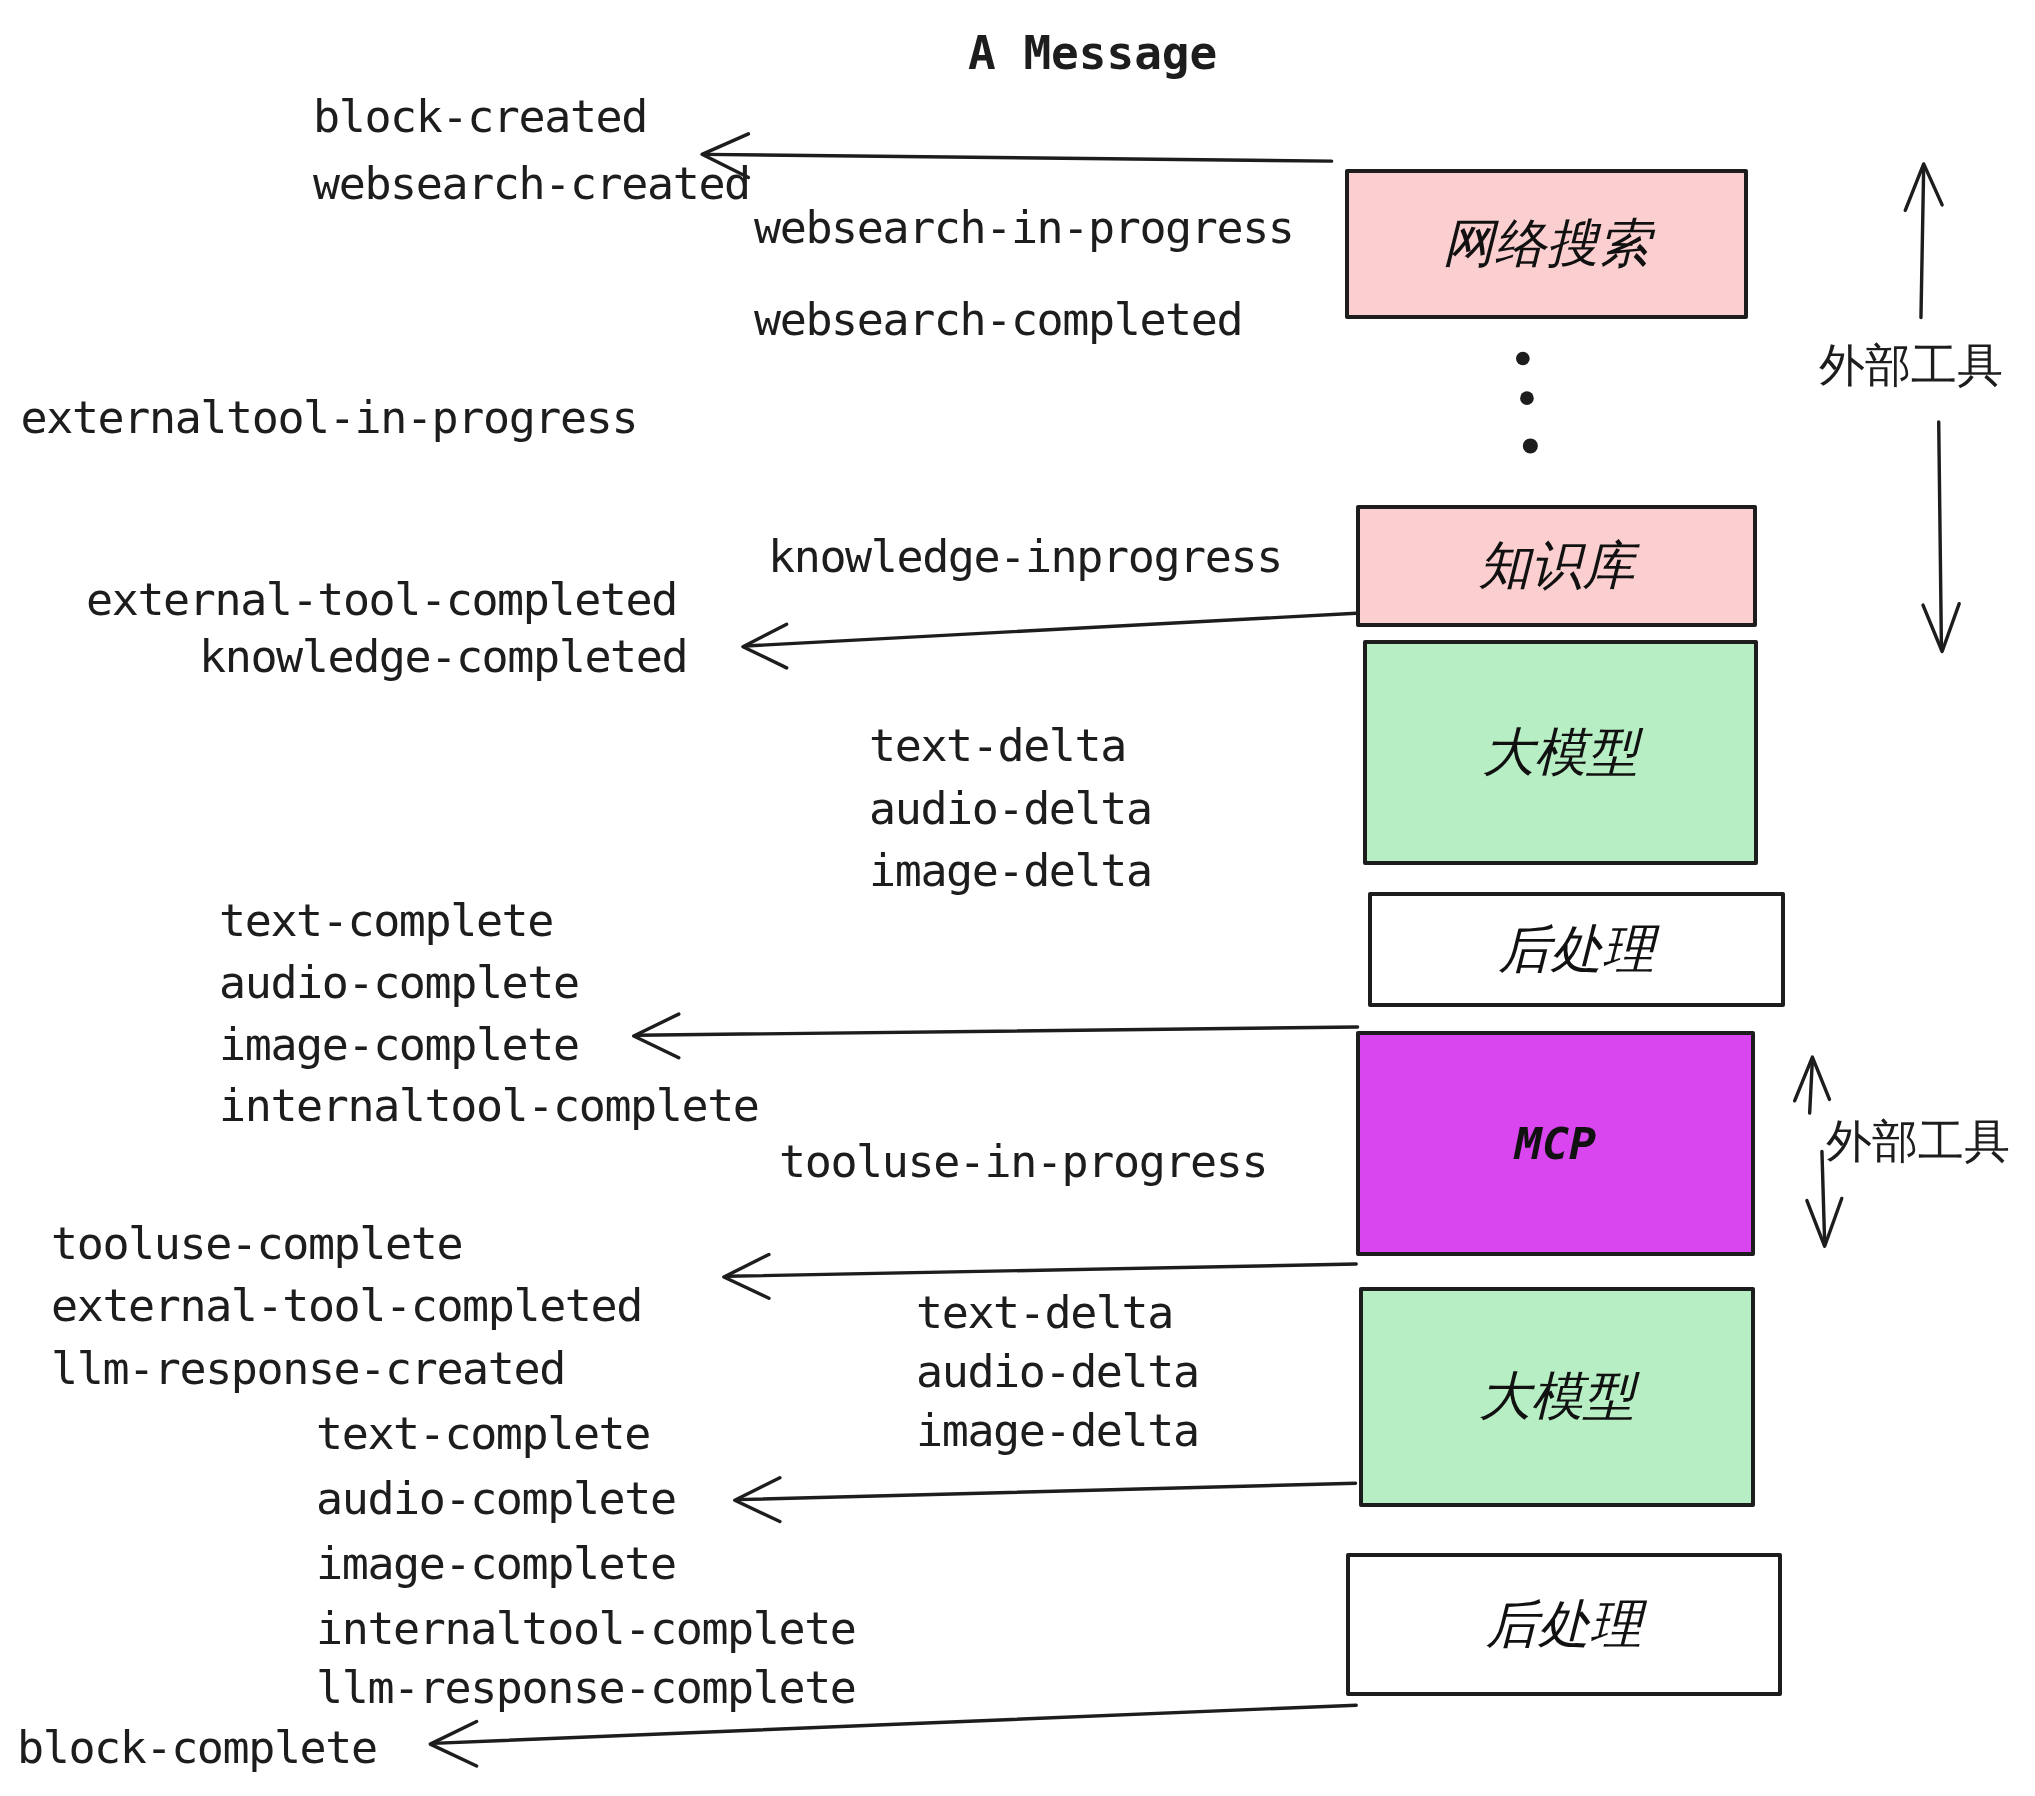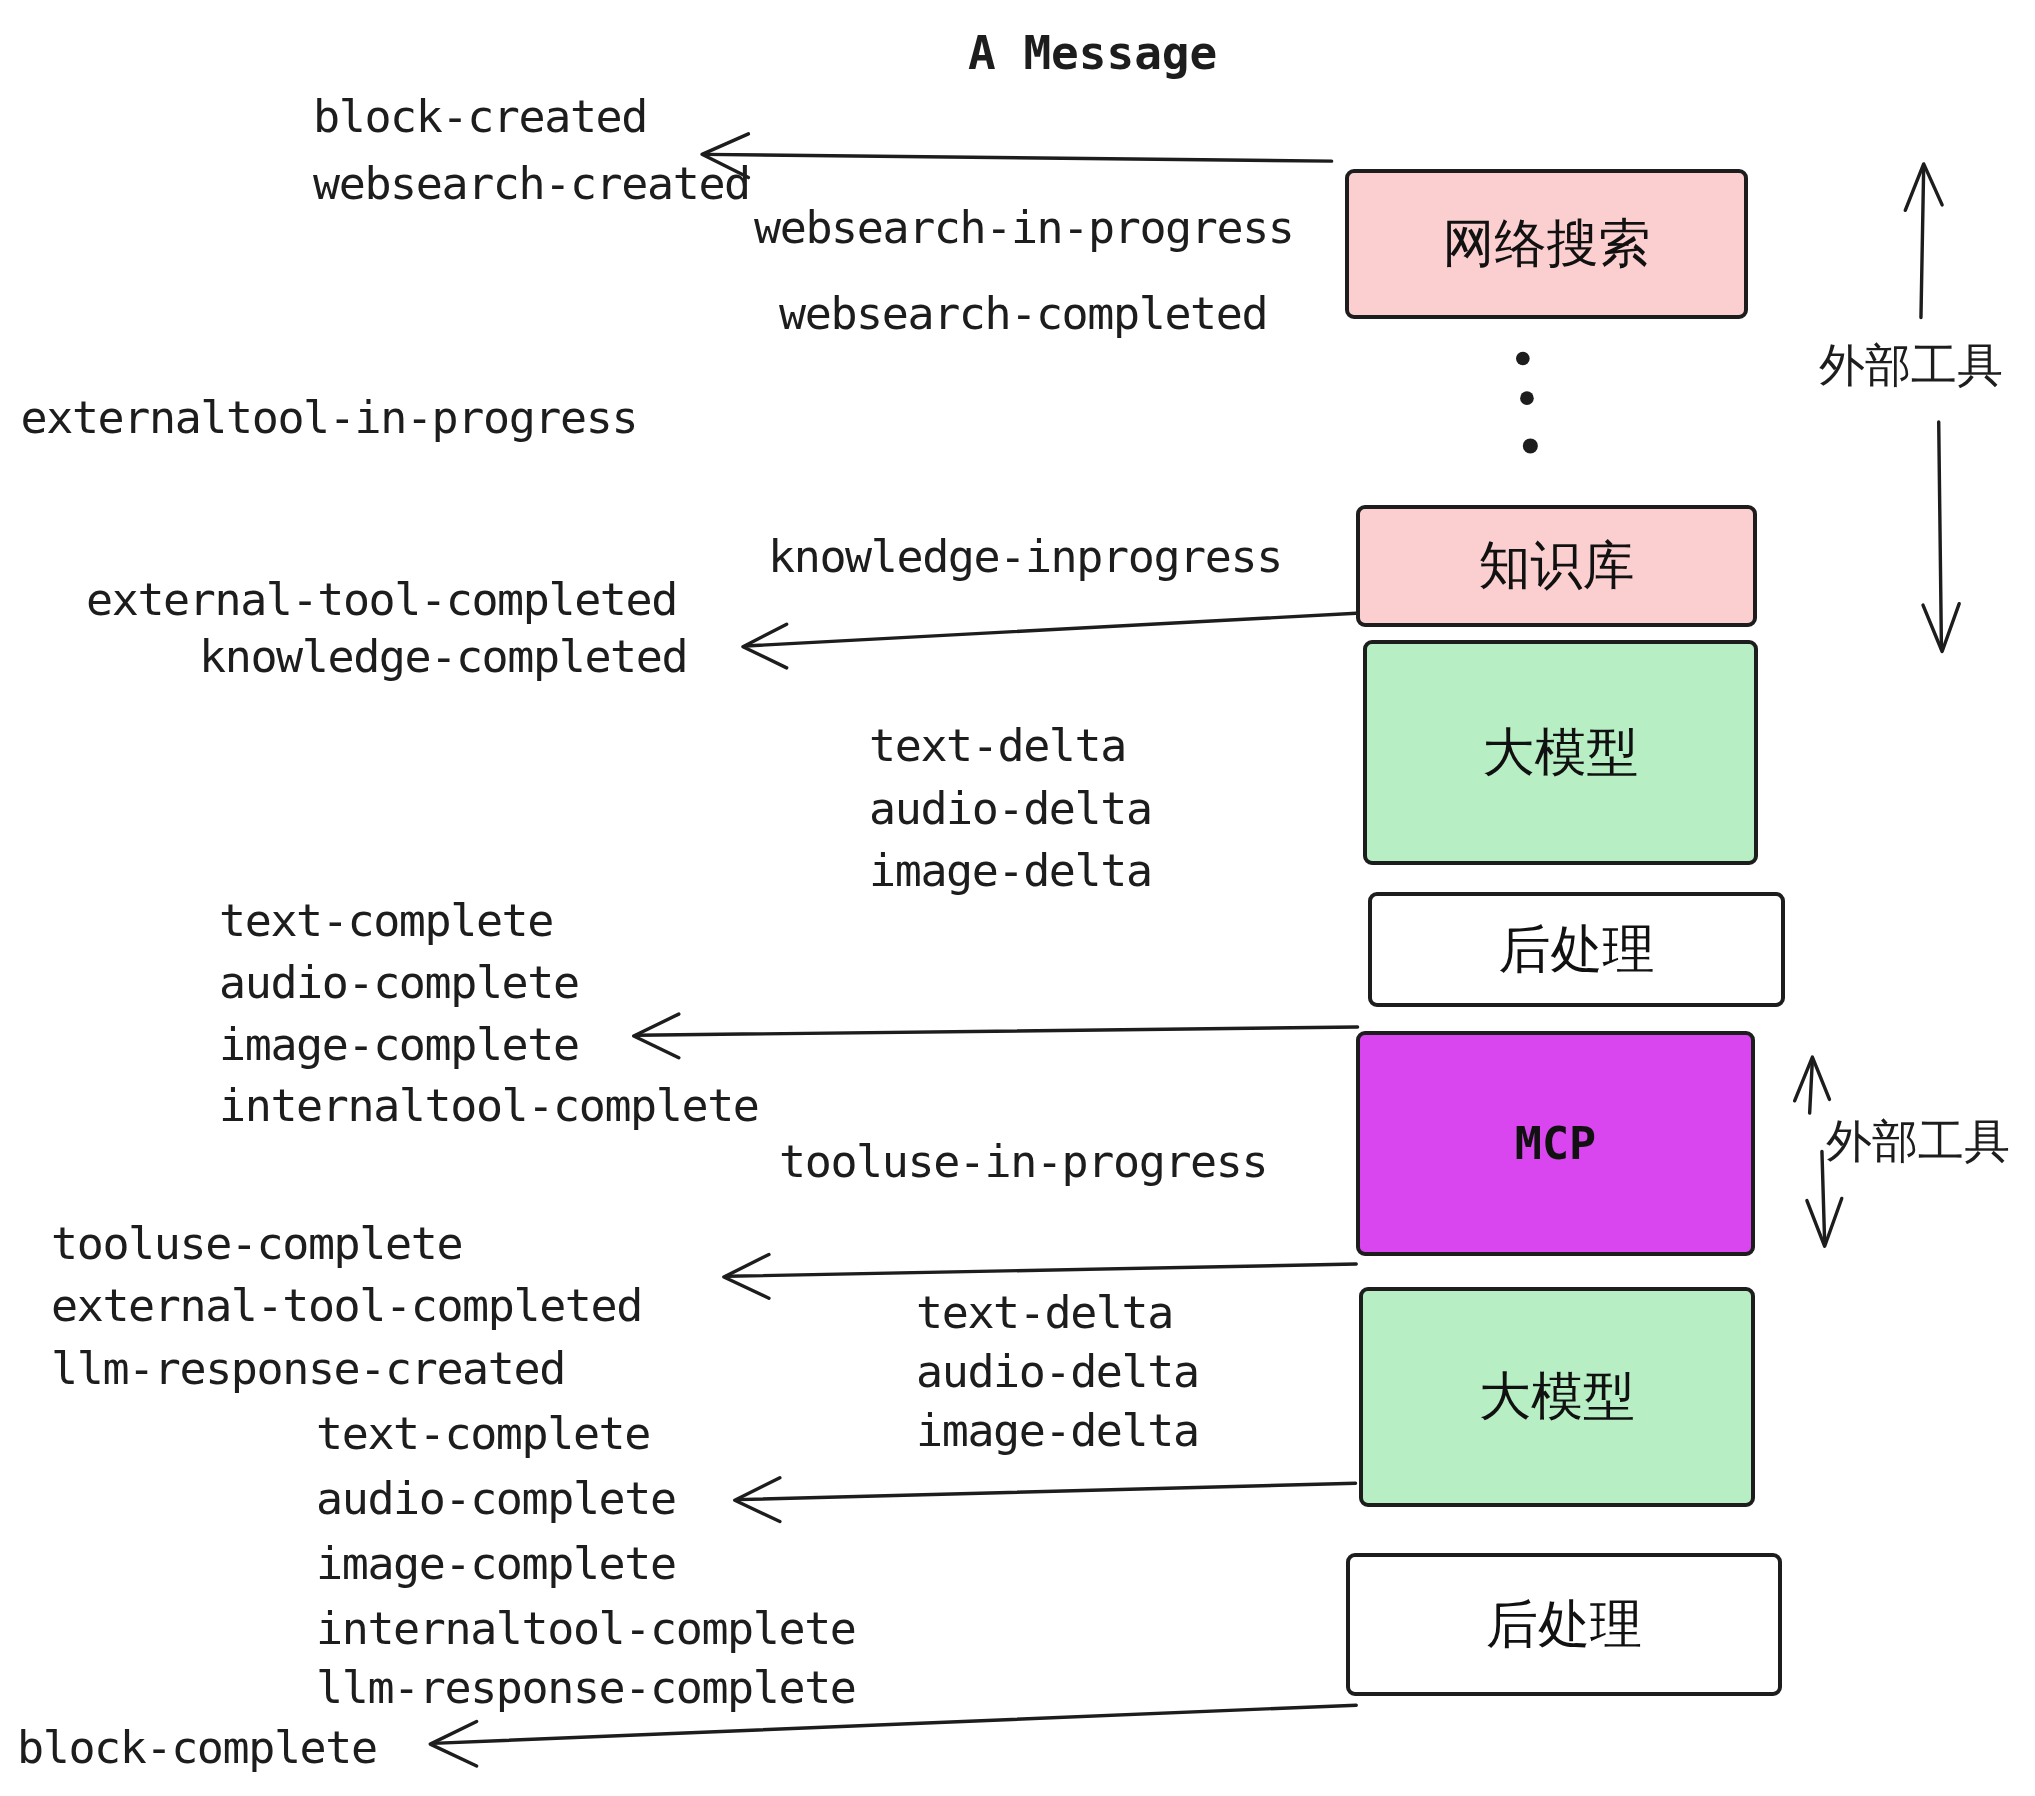--- a/index.html
+++ b/index.html
@@ -25,28 +25,29 @@
     font-family:"DejaVu Sans Mono", monospace;
     font-size:46px;
     font-weight:bold;
     color:#1d1d1d;
     white-space:nowrap;
   }
   .box{
     position:absolute;
     box-sizing:border-box;
     border:4.1px solid #1d1d1d;
-    border-radius:9px;
+    border-radius:2px;
     display:flex;
     align-items:center;
     justify-content:center;
     font-family:"Liberation Sans", sans-serif;
     font-size:52px;
     color:#111111;
     white-space:nowrap;
+    font-style:italic;
   }
   .box.mono{
     font-family:"DejaVu Sans Mono", monospace;
     font-size:45px;
     font-weight:bold;
   }
   .side{
     position:absolute;
     font-family:"Liberation Sans", sans-serif;
     font-size:46px;
@@ -64,21 +65,21 @@
 </head>
 <body>
 
 <div id="canvas">
 
   <div class="title" style="left:968px; top:26px;">A Message</div>
 
   <div class="ev" style="left:313px;  top:87px;">block-created</div>
   <div class="ev" style="left:313px;  top:154px;">websearch-created</div>
   <div class="ev" style="left:754px; top:198px;">websearch-in-progress</div>
-  <div class="ev" style="left:754px; top:284px;margin-left:25px;">websearch-completed</div>
+  <div class="ev" style="left:754px; top:290px;">websearch-completed</div>
   <div class="ev" style="left:20.5px;   top:388px;">externaltool-in-progress</div>
   <div class="ev" style="left:768px; top:527px;">knowledge-inprogress</div>
   <div class="ev" style="left:86px;  top:570px;">external-tool-completed</div>
   <div class="ev" style="left:199px;  top:627px;">knowledge-completed</div>
   <div class="ev" style="left:869px; top:716px;">text-delta</div>
   <div class="ev" style="left:869px; top:779px;">audio-delta</div>
   <div class="ev" style="left:869px; top:841px;">image-delta</div>
   <div class="ev" style="left:219px;  top:891px;">text-complete</div>
   <div class="ev" style="left:219px;  top:953px;">audio-complete</div>
   <div class="ev" style="left:219px;  top:1015px;">image-complete</div>

